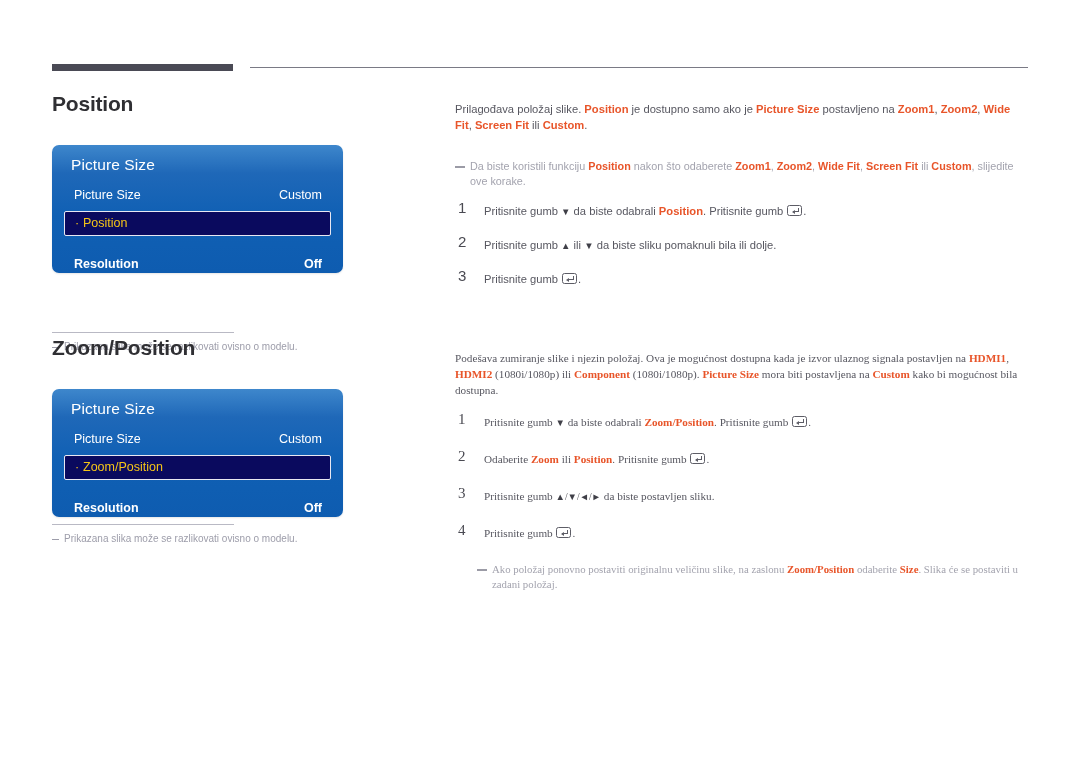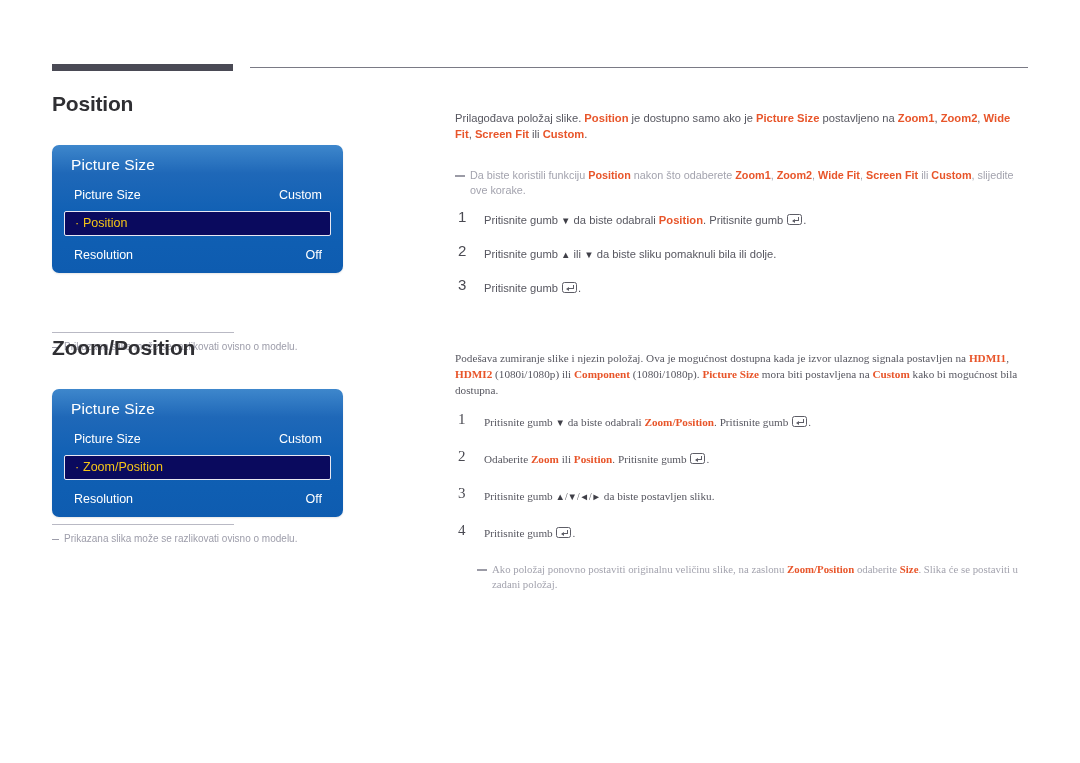--- a/index.html
+++ b/index.html
@@ -98,21 +98,21 @@
   }
   .osd-row .val {
     position: absolute;
     right: 9px;
     top: 0;
     font-size: 12.5px;
     color: #ffffff;
   }
   .osd-row.r1 { top: 38px; }
   .osd-row.r2 { top: 66px; }
-  .osd-row.r3 { top: 98px; }
+  .osd-row.r3 { top: 107px; font-weight: bold; }
 
   .osd-row.selected {
     background: #0a0a5e;
     border: 1.5px solid #e8e8f2;
     border-radius: 2px;
     height: 25px;
     line-height: 23px;
     box-sizing: border-box;
   }
   .osd-row.selected .lbl {
@@ -160,21 +160,21 @@
     left: 455px;
     top: 0;
     width: 572px;
   }
   .para {
     font-size: 11.2px;
     line-height: 16px;
     color: #575760;
     margin: 0;
   }
-  #section-position .right-col { top: 18px; }
+  #section-position .right-col { top: 9px; }
   #section-zoomposition .right-col { top: 14px; font-family: Liberation Serif, serif; }
 
   strong.em {
     color: #e8552a;
     font-weight: bold;
   }
 
   
   .subnote {
     position: relative;

